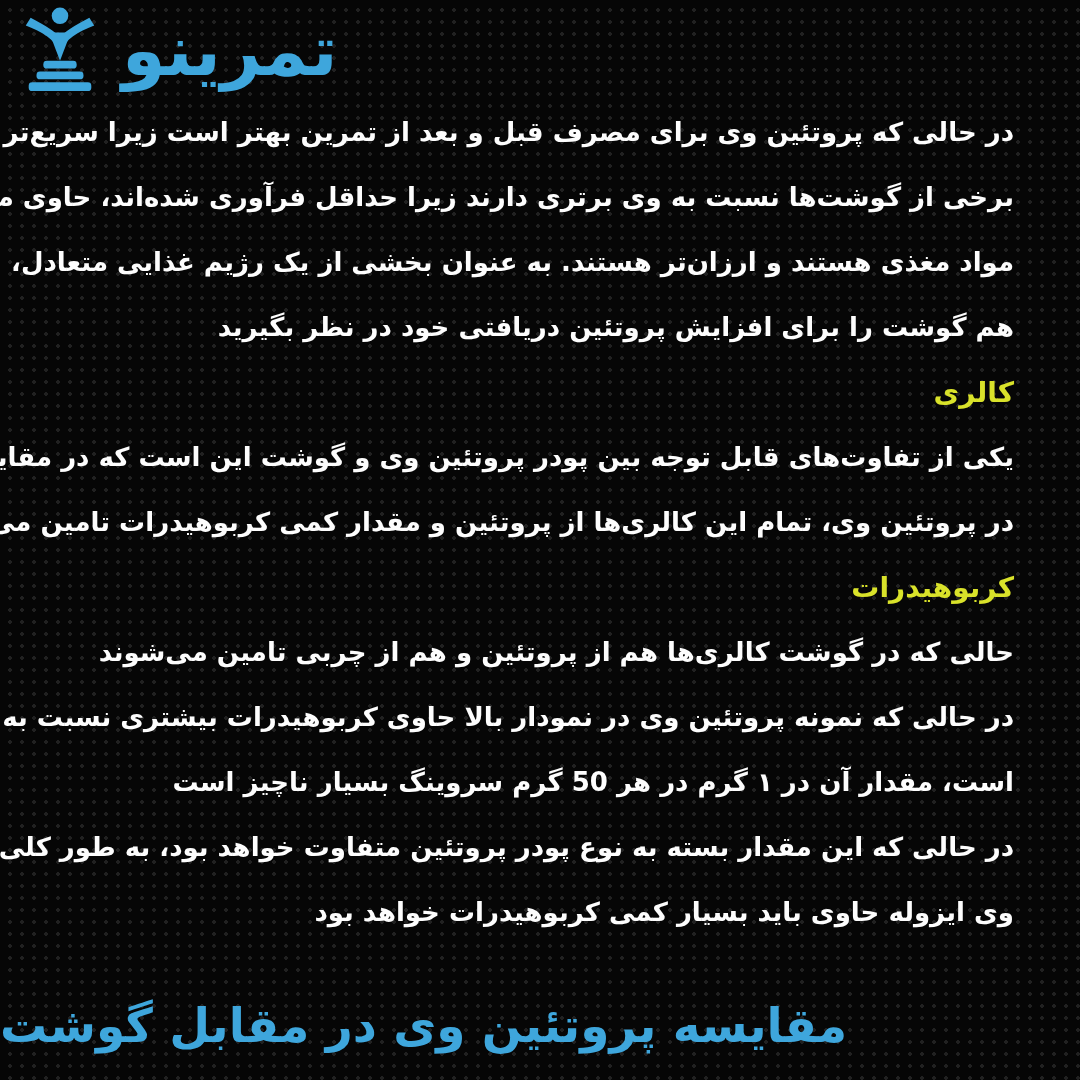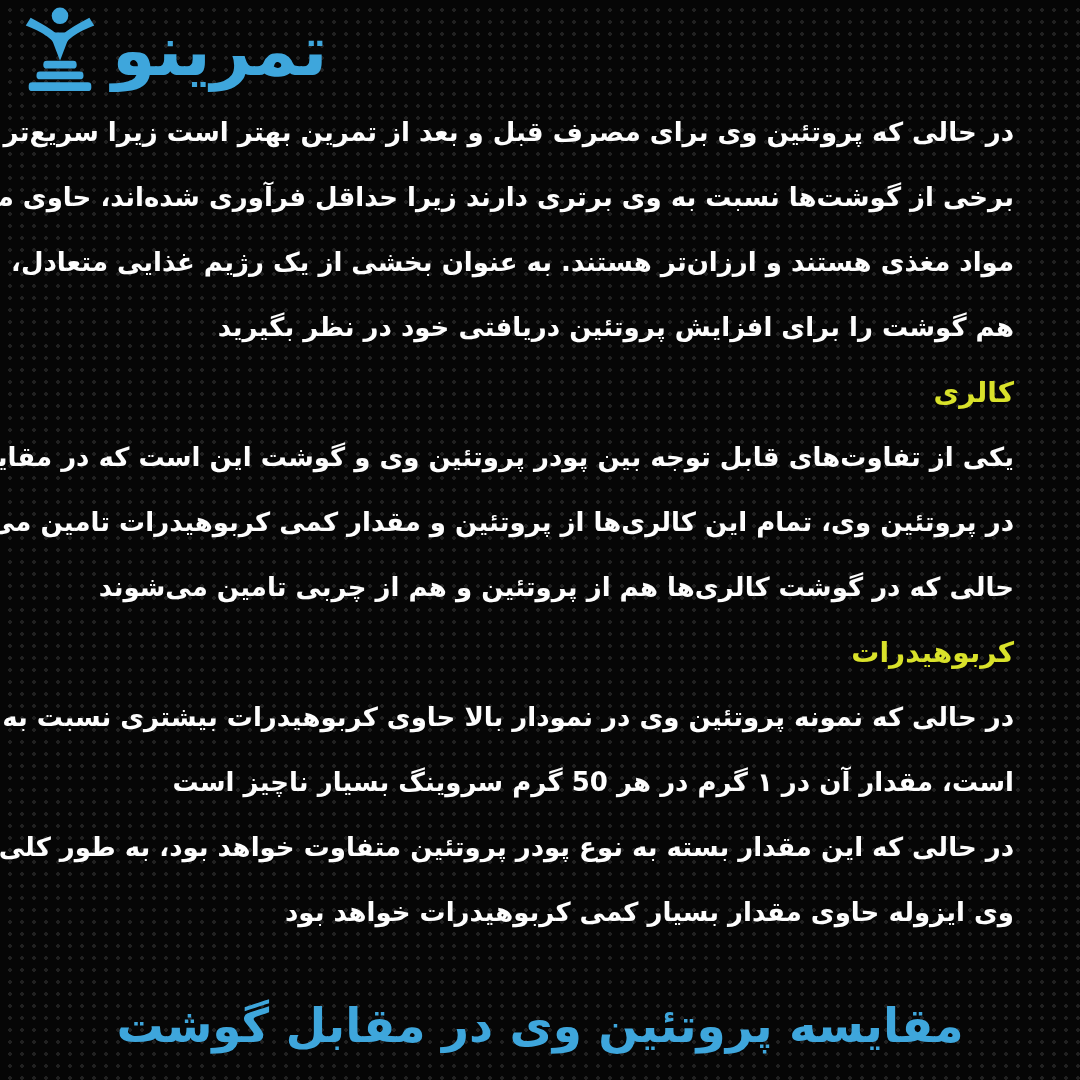--- a/index.html
+++ b/index.html
@@ -13,21 +13,21 @@
     background-size: 12px 12px;
     background-position: 4px 4px;
     font-family: "DejaVu Sans", sans-serif;
   }
   
   .logo {
     position: absolute;
     top: 6px; left: 14px;
     display: flex;
     align-items: flex-start;
-    gap: 6px;
+    gap: 16px;
     height: 96px;
   }
   .logo svg { width: 92px; height: 90px; display: block; }
   .wordmark {
     direction: rtl;
     color: #3EA6DC;
     font-size: 70px;
     font-weight: bold;
     line-height: 90px;
     letter-spacing: 0;
@@ -53,21 +53,21 @@
   .line.jline { text-align: justify; text-align-last: justify; }
   .line.endline { }
   .line.heading { color: #D9E22A; font-size: 28px; }
   
   .footer-title {
     position: absolute;
     bottom: 26px;
     left: 0; right: 0;
     margin: 0;
     direction: rtl;
-    text-align: center;
+    text-align: left;
     color: #3EA6DC;
     font-size: 47px;
     font-weight: bold;
     line-height: 56px;
     letter-spacing: -1px;
   }
 </style>
 </head>
 <body>
 
@@ -88,23 +88,23 @@
   </header>
 
   <main class="article">
     <div class="line jline">در حالی که پروتئین وی برای مصرف قبل و بعد از تمرین بهتر است زیرا سریع‌تر هضم می‌شود،</div>
     <div class="line jline">برخی از گوشت‌ها نسبت به وی برتری دارند زیرا حداقل فرآوری شده‌اند، حاوی مقادیر زیادی</div>
     <div class="line jline">مواد مغذی هستند و ارزان‌تر هستند. به عنوان بخشی از یک رژیم غذایی متعادل، باید هم وی و</div>
     <div class="line endline">هم گوشت را برای افزایش پروتئین دریافتی خود در نظر بگیرید</div>
     <div class="line heading">کالری</div>
     <div class="line jline">یکی از تفاوت‌های قابل توجه بین پودر پروتئین وی و گوشت این است که در مقایسه با همان</div>
     <div class="line jline">در پروتئین وی، تمام این کالری‌ها از پروتئین و مقدار کمی کربوهیدرات تامین می‌شوند، در</div>
+    <div class="line heading">کربوهیدرات</div>
     <div class="line endline">حالی که در گوشت کالری‌ها هم از پروتئین و هم از چربی تامین می‌شوند</div>
-    <div class="line heading">کربوهیدرات</div>
     <div class="line jline">در حالی که نمونه پروتئین وی در نمودار بالا حاوی کربوهیدرات بیشتری نسبت به گوشت</div>
     <div class="line endline">است، مقدار آن در ۱ گرم در هر 50 گرم سروینگ بسیار ناچیز است</div>
     <div class="line jline">در حالی که این مقدار بسته به نوع پودر پروتئین متفاوت خواهد بود، به طور کلی یک پروتئین</div>
-    <div class="line endline">وی ایزوله حاوی مقدار بسیار کمی کربوهیدرات خواهد بود</div>
+    <div class="line endline">وی ایزوله حاوی باید بسیار کمی کربوهیدرات خواهد بود</div>
   </main>
 
   <h1 class="footer-title">مقایسه پروتئین وی در مقابل گوشت</h1>
 
 </div>
 
 </body></html>

